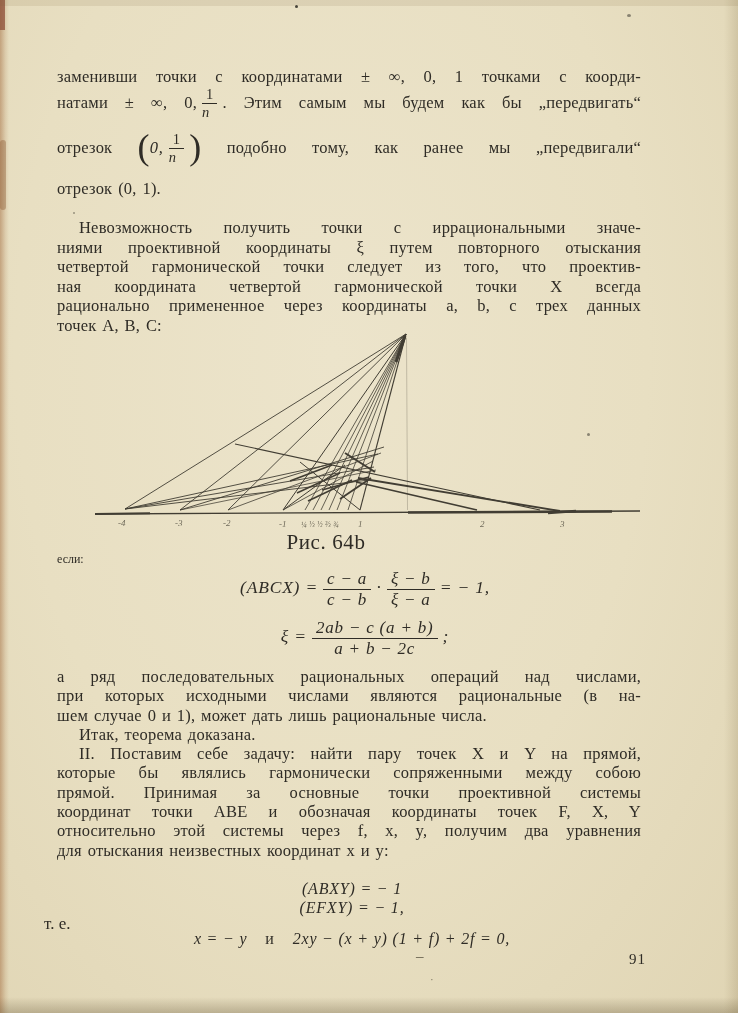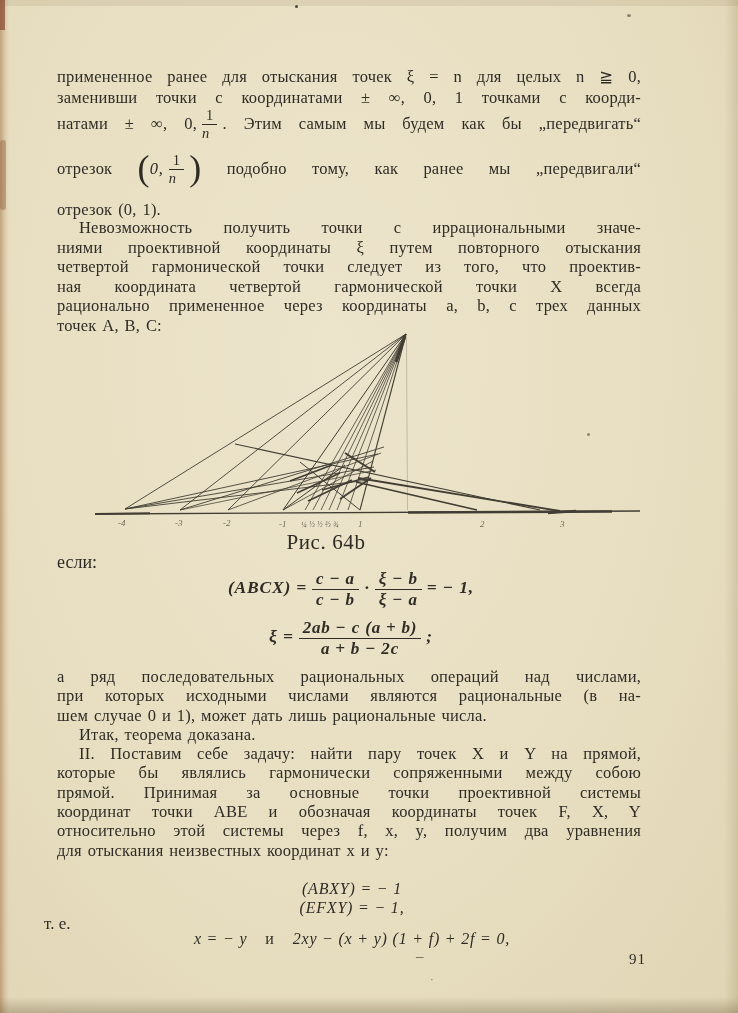--- a/index.html
+++ b/index.html
@@ -31,35 +31,35 @@
   .taller { height:46px; line-height:46px; }
   .math { font-style:italic; letter-spacing:.8px; }
 
   .frac { display:inline-block; text-align:center; vertical-align:middle; line-height:1.05; margin:0 5px; }
   .frac .num { display:block; padding:0 4px 1px; border-bottom:1.2px solid #2f2c26; }
   .frac .den { display:block; padding-top:1px; }
   .frac-inline { font-size:14.5px; }
   .frac-inline .den { font-style:italic; }
   .bigparen { font-size:36px; font-weight:400; vertical-align:middle; display:inline-block; line-height:0; transform:translateY(-2px); }
 
-  .formula { position:absolute; left:56px; width:590px; text-align:center; font-size:17.5px;font-weight:bold; }
+  .formula { position:absolute; left:70px; width:590px; text-align:center; font-size:17.5px; }
   .formula .frac { font-size:17px; }
   .fpiece { font-style:italic; letter-spacing:.8px; }
   .upright { font-style:normal; }
   .eqline { position:absolute; left:57px; width:590px; text-align:center; font-size:16px; font-style:italic; letter-spacing:.8px; }
   .te { position:absolute; left:44px; font-size:17px; }
 
   
   .fig-svg { position:absolute; left:0; top:0; width:738px; height:1013px; }
   .fig-svg line { stroke:#413d33; }
   .axis-label { font-size:9px; font-style:italic; fill:#6f6a5a; font-family:"Liberation Serif",serif; }
   .axis-label-sm { font-size:7.5px; }
   .fig-caption { position:absolute; left:256px; top:530px; width:140px; text-align:center; font-size:21px; letter-spacing:.6px; }
 
-  .esli { position:absolute; left:57px; top:552px; font-size:18px; }
+  .esli { position:absolute; left:57px; top:552px; font-size:12px; }
   .stray-dash { position:absolute; left:416px; top:948px; font-size:15px; color:#56503f; }
   .stray-mark2 { position:absolute; left:430px; top:973px; font-size:11px; color:#7a7260; }
   .pagenum { position:absolute; left:629px; top:951px; font-size:15px; letter-spacing:1px; }
 </style>
 </head>
 <body>
 
 <div class="page">
 
   <div class="edge-left"></div>
@@ -67,21 +67,20 @@
   <div class="edge-left-blotch"></div>
   <div class="edge-bottom"></div>
   <div class="edge-right"></div>
   <div class="edge-top"></div>
   <div class="speck" style="left:295px;top:5px;width:3px;height:3px;"></div>
   <div class="speck" style="left:627px;top:14px;width:4px;height:3px;opacity:.6;"></div>
   <div class="speck" style="left:587px;top:433px;width:3px;height:3px;opacity:.6;"></div>
   <div class="speck" style="left:73px;top:212px;width:2px;height:2px;opacity:.5;"></div>
 
   <div class="txt p1" style="top:66px;">
-    <div class="ln jl">примененное ранее для отыскания точек ξ = n для целых n ≧ 0,</div>
     <div class="ln jl">заменивши точки с координатами ± ∞, 0, 1 точками с коорди-</div>
     <div class="ln tall jl"><span>натами ± ∞, 0,</span><span class="frac frac-inline"><span class="num">1</span><span class="den">n</span></span><span>. Этим самым мы будем как бы „передвигать“</span></div>
     <div class="ln taller jl"><span>отрезок</span> <span class="bigparen">(</span><span class="math">0,</span><span class="frac frac-inline"><span class="num">1</span><span class="den">n</span></span><span class="bigparen">)</span> <span>подобно тому, как ранее мы „передвигали“</span></div>
     <div class="ln">отрезок (0, 1).</div>
   </div>
 
   <div class="txt" style="top:218px;">
     <div class="ln jl ind">Невозможность получить точки с иррациональными значе-</div>
     <div class="ln jl">ниями проективной координаты ξ путем повторного отыскания</div>
     <div class="ln jl">четвертой гармонической точки следует из того, что проектив-</div>

